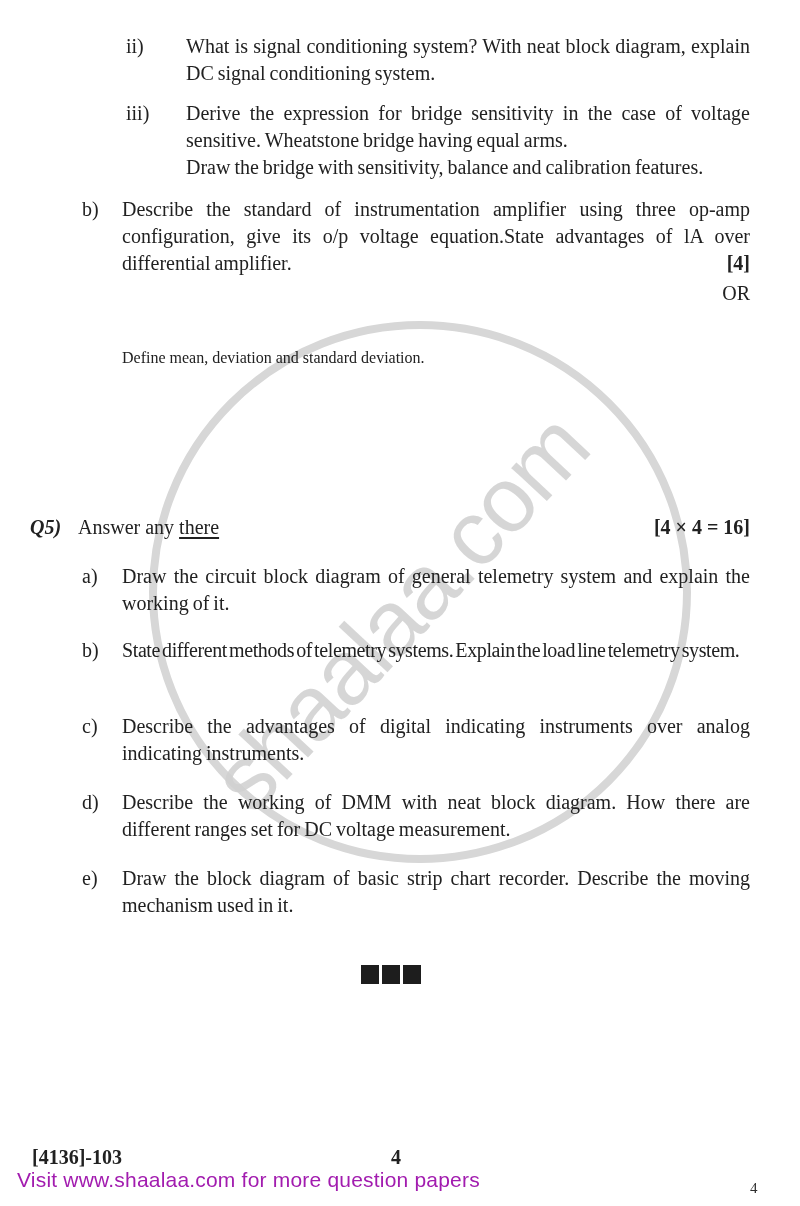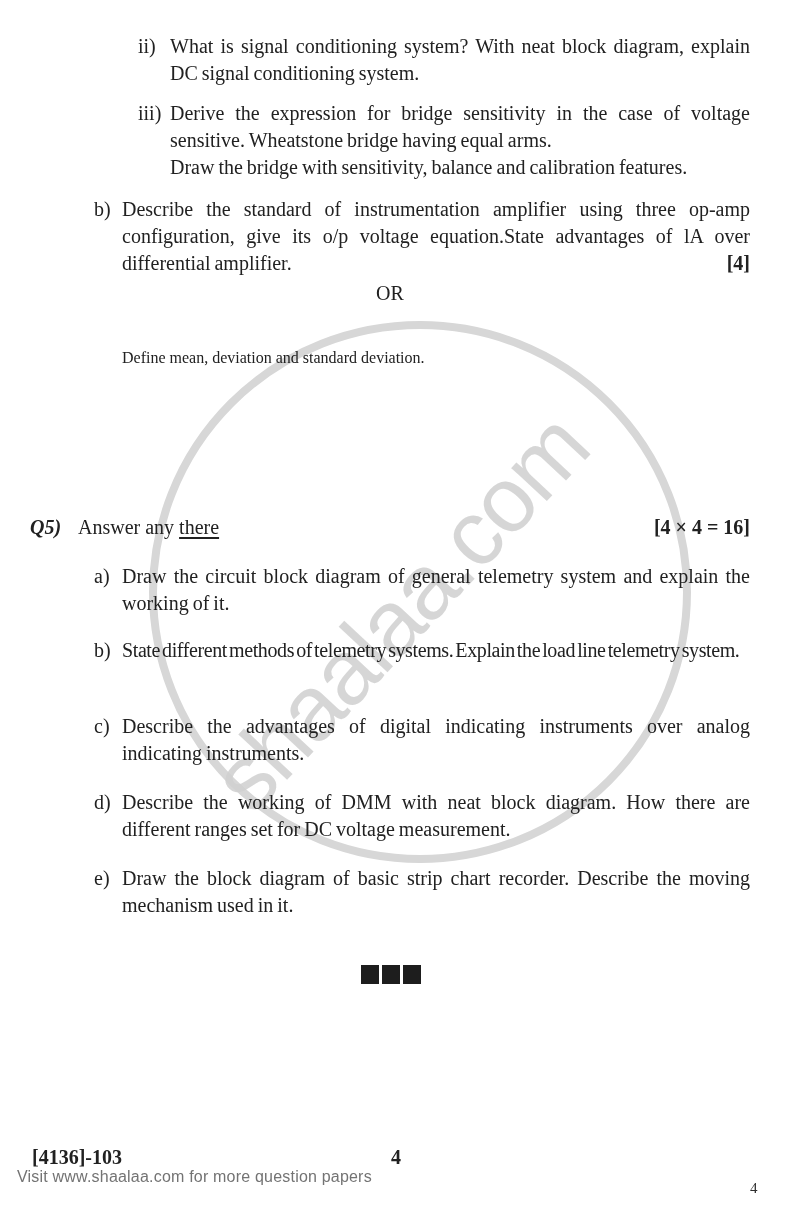--- a/index.html
+++ b/index.html
@@ -43,43 +43,43 @@
   }
 
   
   .content { position: absolute; inset: 0; z-index: 1; }
   .qitem {
     position: absolute;
     font-size: 20px;
     line-height: 27px;
     word-spacing: -1px;
   }
-  .qlabel { position: absolute; left: 16px; top: 0; }
+  .qlabel { position: absolute; left: 4px; top: 0; }
   .qtext  { text-align: justify; }
   .tight  { letter-spacing: -0.4px; word-spacing: -2.5px; }
 
   .indent-deep  { left: 122px; width: 628px; }
-  .indent-deep .qtext  { margin-left: 48px; }
+  .indent-deep .qtext  { margin-left: 64px; }
   .indent-mid   { left: 78px;  width: 672px; }
   .indent-mid .qtext   { margin-left: 44px; }
 
   .marks {
     position: absolute;
     right: 0;
     bottom: 0;
     font-weight: bold;
     text-align: right;
   }
 
   .or-divider {
     position: absolute;
     top: 282px;
     left: 30px;
     width: 720px;
-    text-align: center;
+    text-align: right;
     font-size: 20px;
   }
 
   .alt-question {
     position: absolute;
     top: 345px;
     left: 122px;
     width: 628px;
     font-size: 16px;
     line-height: 26.8px;
@@ -117,22 +117,22 @@
     position: absolute; top: 1146px; left: 32px;
     font-size: 20px; font-weight: bold; text-align: right;
   }
   .footer-page {
     position: absolute; top: 1146px; left: 368px; width: 56px;
     text-align: center; font-size: 20px; font-weight: bold;
   }
   .footer-visit {
     position: absolute; top: 1168px; left: 17px;
     font-family: "Liberation Sans", sans-serif;
-    font-size: 16px;
-    color: #737373;
+    font-size: 21px;
+    color: #a21caf;
     letter-spacing: 0.2px;
   }
   .footer-corner {
     position: absolute; top: 1180px; left: 750px;
     font-size: 15px; color: #2e2e2e;
   }
 </style>
 </head>
 <body>
 

